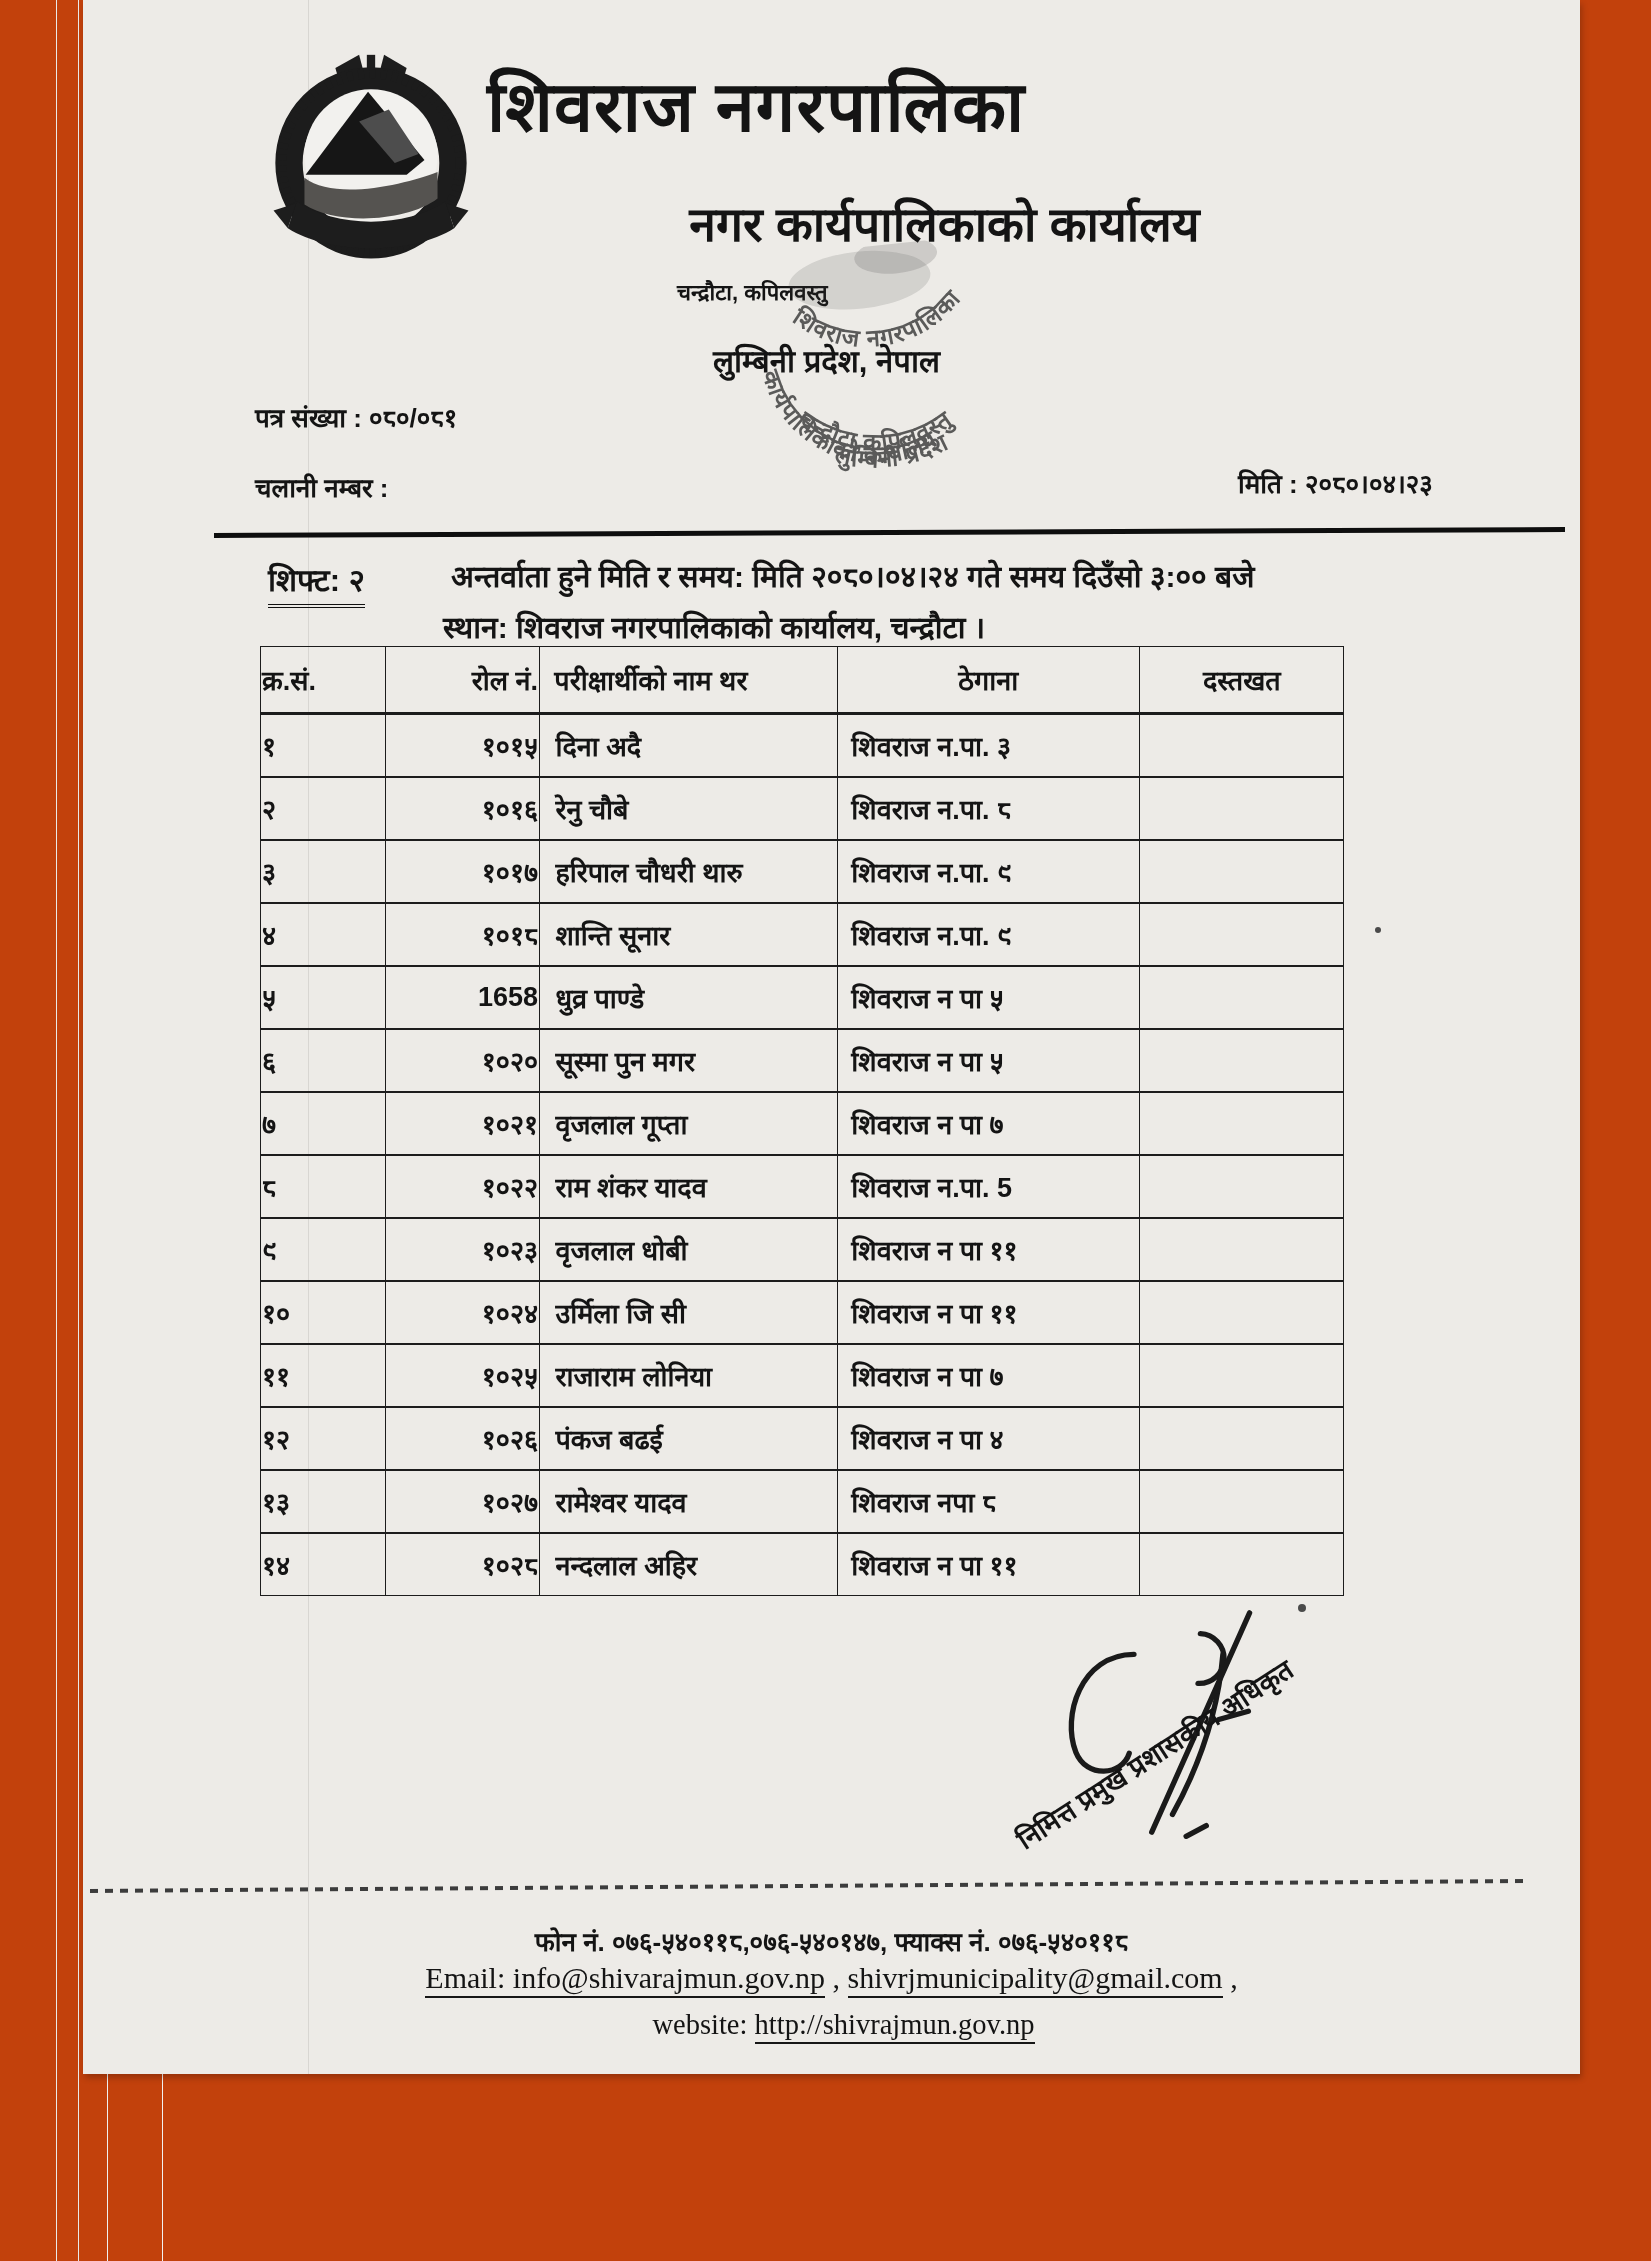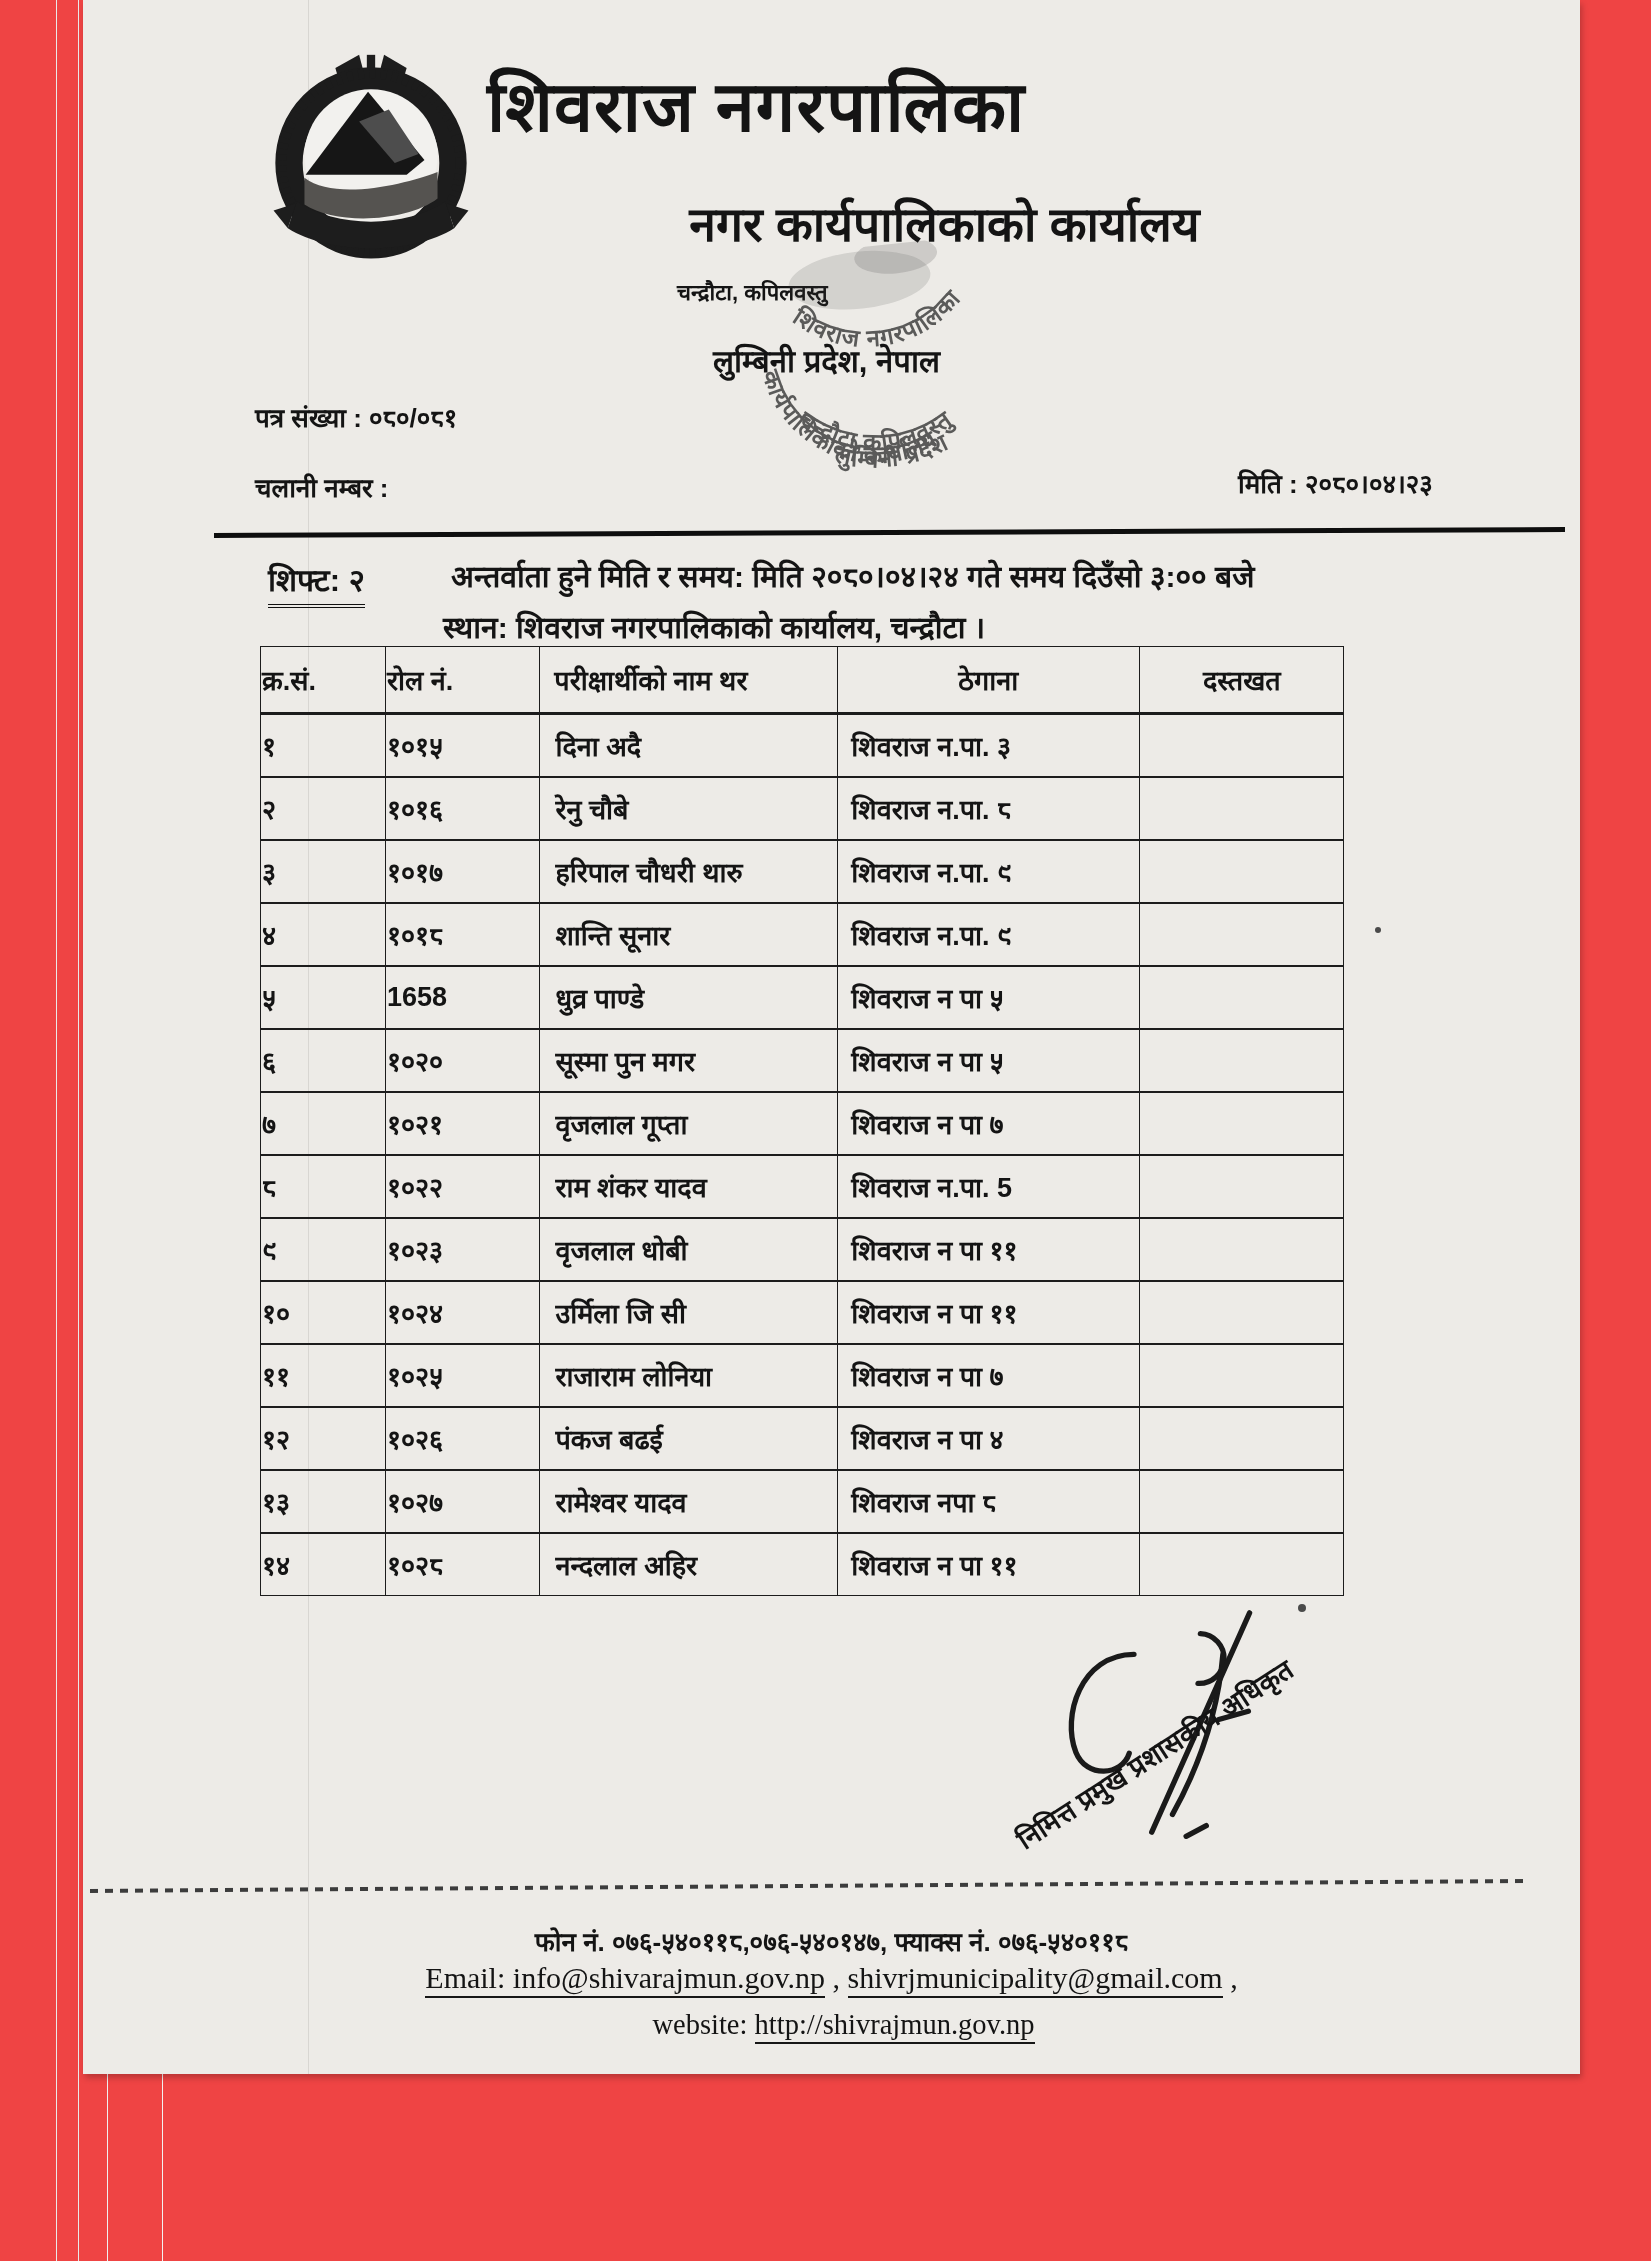--- a/index.html
+++ b/index.html
@@ -1,17 +1,17 @@
 <!DOCTYPE html>
 <html lang="ne" style="font-size:9.5px"><head>
 <meta charset="utf-8">
 <style>
   html,body{margin:0;padding:0;}
   body{background:#ffffff;font-family:"Liberation Sans","DejaVu Sans",sans-serif;}
-  #screenshot{position:relative;width:1652px;height:2261px;background:#ef4444;overflow:hidden;}
+  #screenshot{position:relative;width:1652px;height:2261px;background:#c2410c;overflow:hidden;}
 
   
   .scanline{position:absolute;top:0;height:2261px;width:1.2px;background:#e9e9e9;}
 
   
   .paper{
     position:absolute;left:83px;top:0;width:1497px;height:2074px;
     background:#edebe7;
     box-shadow:2.4px 3.6px 6px rgba(0,0,0,.22);
   }
@@ -36,21 +36,21 @@
   .shift{left:268px;top:558px;font-size:31px;font-weight:bold;white-space:nowrap;border-bottom:4.2px double #111;padding-bottom:3.6px;}
   .interview{left:451px;top:555px;font-size:30px;font-weight:bold;white-space:nowrap;}
   .venue{left:443px;top:606px;font-size:30px;font-weight:bold;white-space:nowrap;}
 
   
   table.cand{position:absolute;left:260px;top:646px;width:1056px;border-collapse:collapse;table-layout:fixed;}
   table.cand th,table.cand td{border:1.8px solid #1c1c1c;color:#141414;font-weight:bold;overflow:hidden;}
   table.cand th{height:63px;font-size:27px;vertical-align:middle;border-bottom-width:3px;}
   table.cand td{height:59px;font-size:27px;vertical-align:middle;border-top-width:2.4px;}
   .col0{width:122px;text-align:left;}
-  .col1{width:151px;text-align:left;}
+  .col1{width:151px;text-align:right;}
   .col2{width:282px;text-align:left;padding-left:15.4px;}
   .col3{width:300px;text-align:left;padding-left:13px;}
   .col4{width:201px;text-align:center;}
   th.col2{padding-left:14.3px;}
   th.col3{text-align:center;padding-left:0;}
 
   
   .designation{
     left:1009px;top:1826px;font-size:27px;font-weight:bold;white-space:nowrap;
     transform:rotate(-33deg);transform-origin:0 0;

